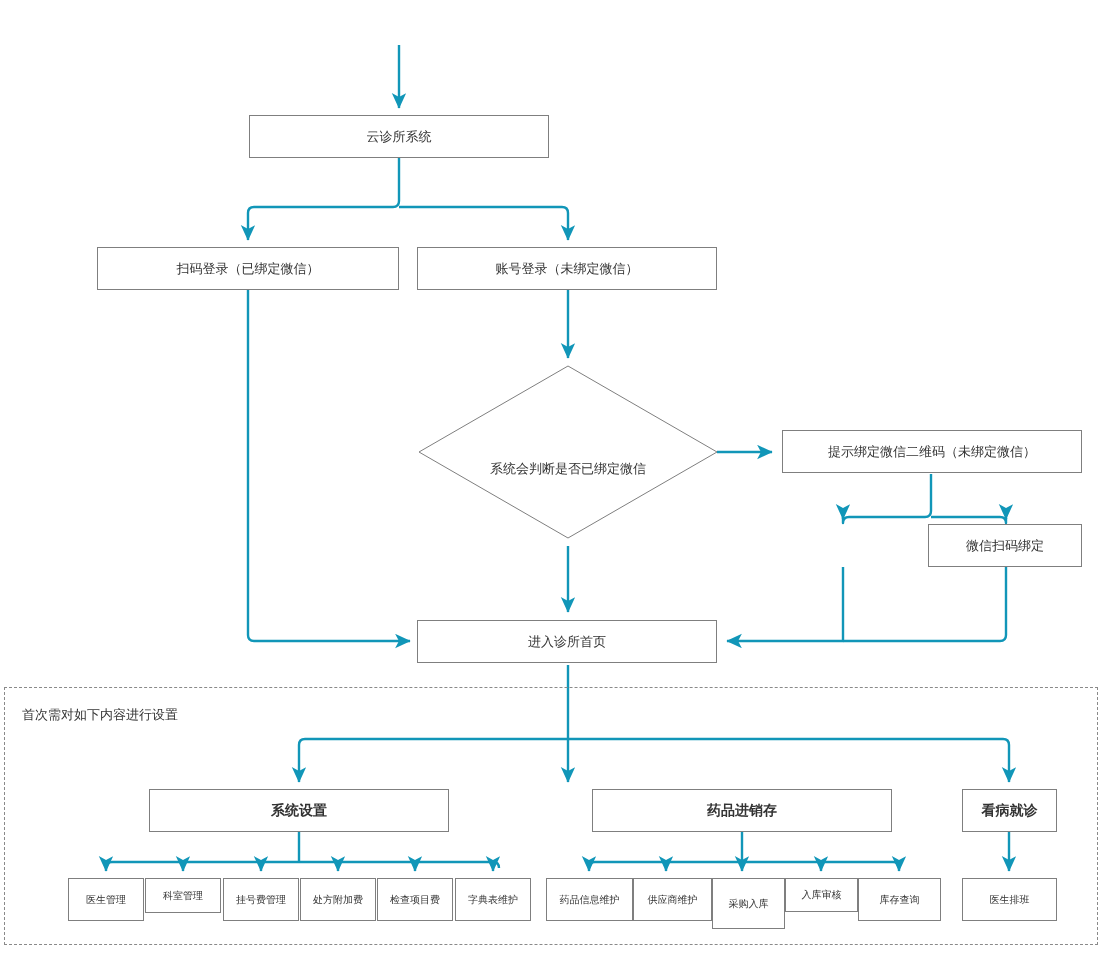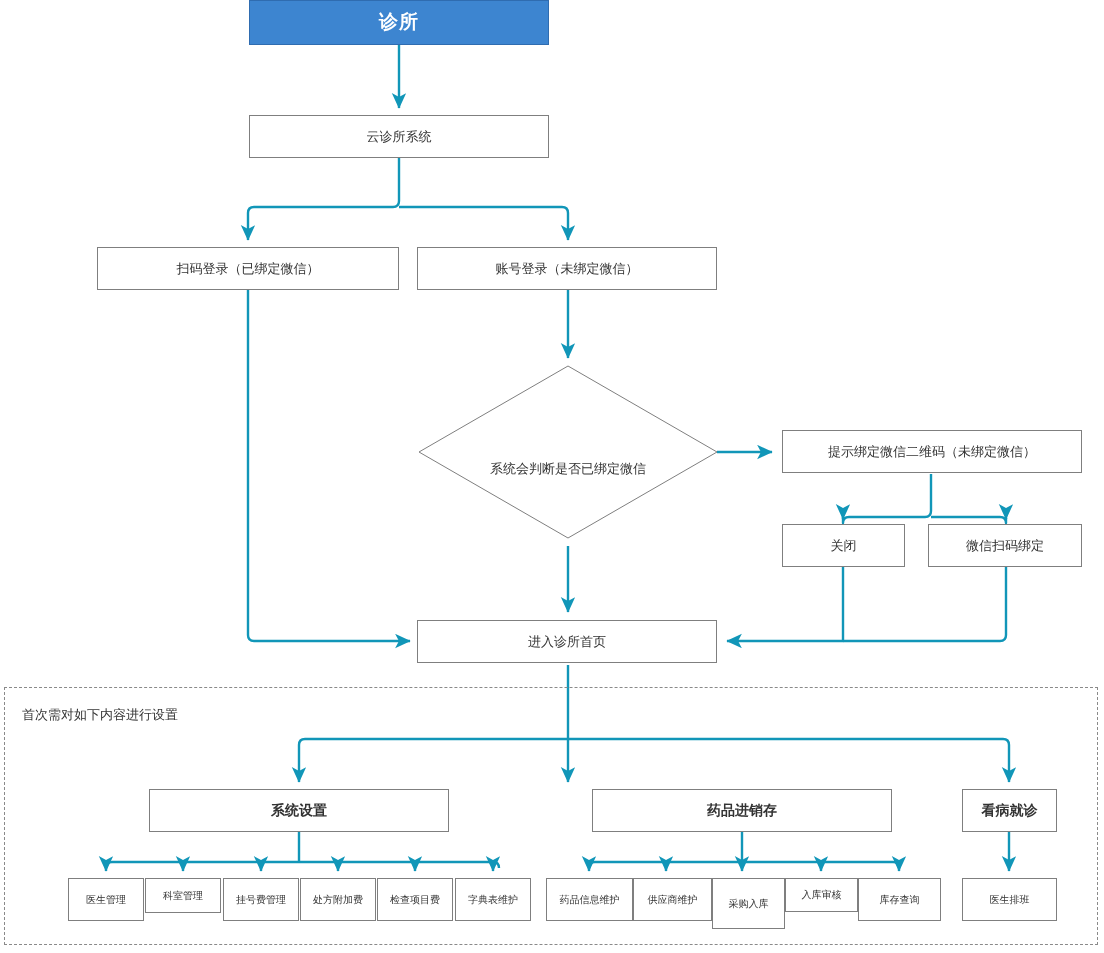--- a/index.html
+++ b/index.html
@@ -126,33 +126,31 @@
       <path d="M742,862 L742,871" marker-end="url(#arr)"></path>
       <path d="M821,862 L821,871" marker-end="url(#arr)"></path>
       <path d="M899,864 L899,871" marker-end="url(#arr)"></path>
 
       <path d="M1009,832 L1009,871" marker-end="url(#arr)"></path>
     </g>
 
     <polygon points="568,366 717,452 568,538 419,452" fill="#ffffff" stroke="#7f7f7f" stroke-width="1"></polygon>
   </svg>
 
-  <div class="node title" style="left:249px;top:0px;width:300px;height:45px;">诊所</div>
 
   <div class="node" style="left:249px;top:115px;width:300px;height:43px;">云诊所系统</div>
 
   <div class="node" style="left:97px;top:247px;width:302px;height:43px;">扫码登录（已绑定微信）</div>
 
   <div class="node" style="left:417px;top:247px;width:300px;height:43px;">账号登录（未绑定微信）</div>
 
   <div class="diamond-text" style="left:419px;top:444px;width:298px;margin-top:16px;">系统会判断是否已绑定微信</div>
 
   <div class="node" style="left:782px;top:430px;width:300px;height:43px;">提示绑定微信二维码（未绑定微信）</div>
 
-  <div class="node" style="left:782px;top:524px;width:123px;height:43px;">关闭</div>
 
   <div class="node" style="left:928px;top:524px;width:154px;height:43px;">微信扫码绑定</div>
 
   <div class="node" style="left:417px;top:620px;width:300px;height:43px;">进入诊所首页</div>
 
   <div class="group" style="left:4px;top:687px;width:1094px;height:258px;"></div>
   <div class="group-label" style="left:22px;top:706px;">首次需对如下内容进行设置</div>
 
   <div class="node strong" style="left:149px;top:789px;width:300px;height:43px;">系统设置</div>
 

